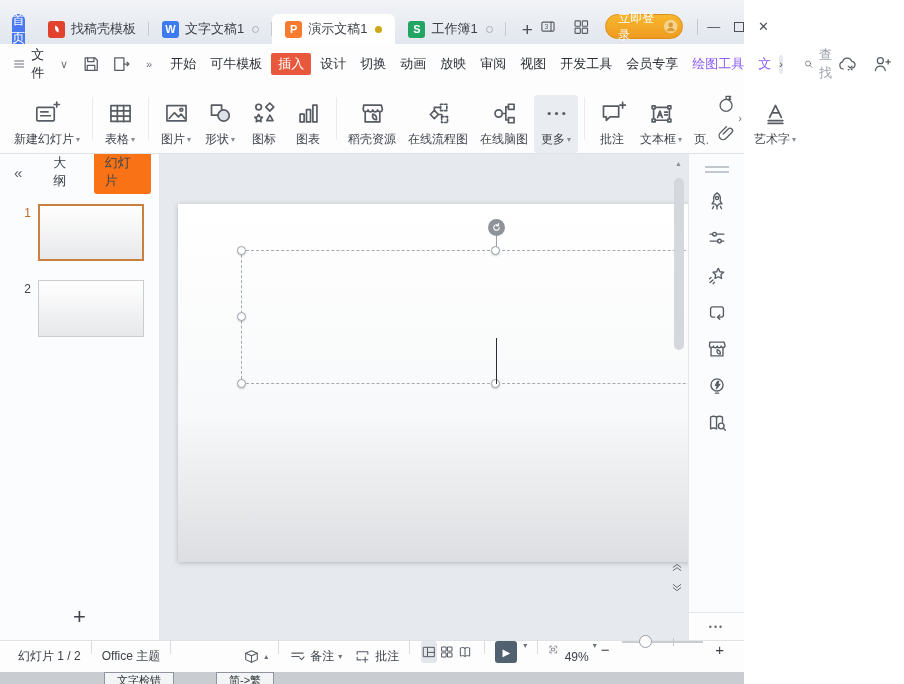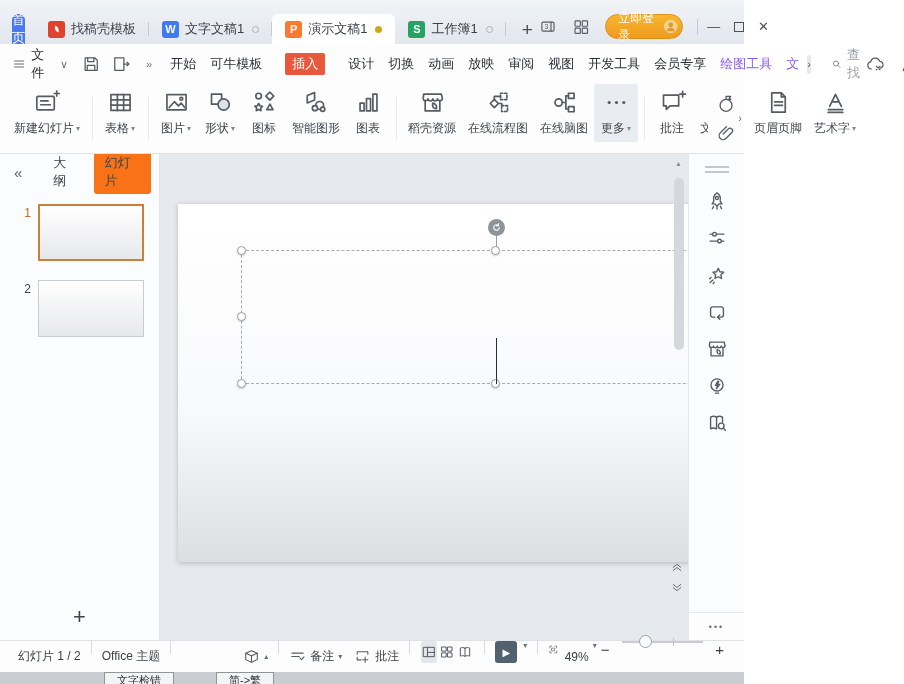--- a/index.html
+++ b/index.html
@@ -31,30 +31,30 @@
 .maxsq{width:10px;height:10px;border:1.3px solid #4b5056;display:inline-block}
 
 
 .menubar{height:40px;flex:none;background:#fdfdfe;display:flex;align-items:center;padding:0 12px;font-size:13px;color:#2b2f35}
 .menubar .icn{width:20px;height:20px}
 .mb-file{display:flex;align-items:center;gap:5px;margin-right:8px}
 .mb-chev{color:#6a7077;font-size:11px;margin:0 5px}
 .mb-quick{display:flex;align-items:center;gap:10px;margin-right:6px}
 .mb-items{display:flex;align-items:center}
 .mb-item{padding:2px 7px;white-space:nowrap}
-.mb-item.active{background:#e8583c;color:#fff;border-radius:2px;margin:0 16px}
+.mb-item.active{background:#e8583c;color:#fff;border-radius:2px;margin:0 2px}
 .mb-item.accent{color:#8b5cf6}
 .mb-ovf{width:15px;height:19px;background:#e6e9ee;border-radius:2px;display:flex;align-items:center;justify-content:center;font-size:11px;color:#555;margin-left:1px}
 .mb-search{display:flex;align-items:center;gap:5px;color:#9aa1a9;margin-left:20px}
 .mb-search .icn{width:16px;height:16px}
 .mb-right{margin-left:auto;display:flex;align-items:center;gap:15px;color:#4b5056}
 
 
 .ribbon{height:70px;flex:none;background:#fdfdfe;border-bottom:1px solid #dfe3e8;display:flex;align-items:center;padding:0 2px;position:relative}
-.rgroup{display:flex;align-items:flex-start;height:100%;padding:0 6px;position:relative}
+.rgroup{display:flex;align-items:flex-end;height:100%;padding:0 6px;position:relative}
 .rgroup + .rgroup::before{content:"";position:absolute;left:0;top:13px;bottom:13px;width:1px;background:#e7eaee}
 .ritem{display:flex;flex-direction:column;align-items:center;justify-content:center;gap:4px;padding:5px 6px;border-radius:3px;min-width:44px}
 .ritem.hl{background:#e9ecf0}
 .ritem .icn{width:27px;height:27px}
 .rlabel{font-size:12px;color:#3f444b;white-space:nowrap;display:flex;align-items:center;gap:2px}
 .dd{font-size:8px;color:#868b92}
 .ribbon-ovf{position:absolute;right:0;top:0;bottom:1px;width:36px;background:#fdfdfe;display:flex;flex-direction:column;align-items:center;justify-content:center;gap:7px}
 .ribbon-ovf .icn{width:21px;height:21px}
 .ribbon-ovf .edge{position:absolute;right:2px;top:28px;font-size:11px;color:#6a7077}
 
@@ -317,31 +317,20 @@
           <div class="ritem">
             <span class="icn">
               <svg viewBox="0 0 24 24" fill="none" stroke="#575c63" stroke-width="1.5" stroke-linecap="round" stroke-linejoin="round" xmlns="http://www.w3.org/2000/svg">
                 <circle cx="6.8" cy="6.3" r="2.5"></circle>
                 <rect x="14.2" y="3.8" width="5" height="5" transform="rotate(45 16.7 6.3)"></rect>
                 <path d="M6.8 12.8l1.1 2.1 2.3.4-1.6 1.7.3 2.3-2.1-1-2.1 1 .4-2.3-1.7-1.7 2.3-.4z"></path>
                 <path d="M16.8 13.4 14 18.3h5.6z"></path>
               </svg>
             </span>
             <span class="rlabel">图标</span>
-          </div>
-          <div class="ritem">
-            <span class="icn">
-              <svg viewBox="0 0 24 24" fill="none" stroke="#575c63" stroke-width="1.5" stroke-linecap="round" stroke-linejoin="round" xmlns="http://www.w3.org/2000/svg">
-                <path d="M3.8 5.8 10.3 3.2v6.6L3.8 12.4z"></path>
-                <circle cx="14.8" cy="14.6" r="3.5"></circle>
-                <circle cx="10.6" cy="17" r="2.3" fill="#fdfdfe"></circle>
-                <circle cx="17.5" cy="18" r="1.9" fill="#fdfdfe"></circle>
-              </svg>
-            </span>
-            <span class="rlabel">智能图形</span>
           </div>
           <div class="ritem">
             <span class="icn">
               <svg viewBox="0 0 24 24" fill="none" stroke="#575c63" stroke-width="1.5" stroke-linecap="round" stroke-linejoin="round" xmlns="http://www.w3.org/2000/svg">
                 <rect x="4.5" y="12.5" width="3.6" height="7"></rect>
                 <rect x="10.2" y="8.5" width="3.6" height="11"></rect>
                 <rect x="15.9" y="4.5" width="3.6" height="15"></rect>
               </svg>
             </span>
             <span class="rlabel">图表</span>

